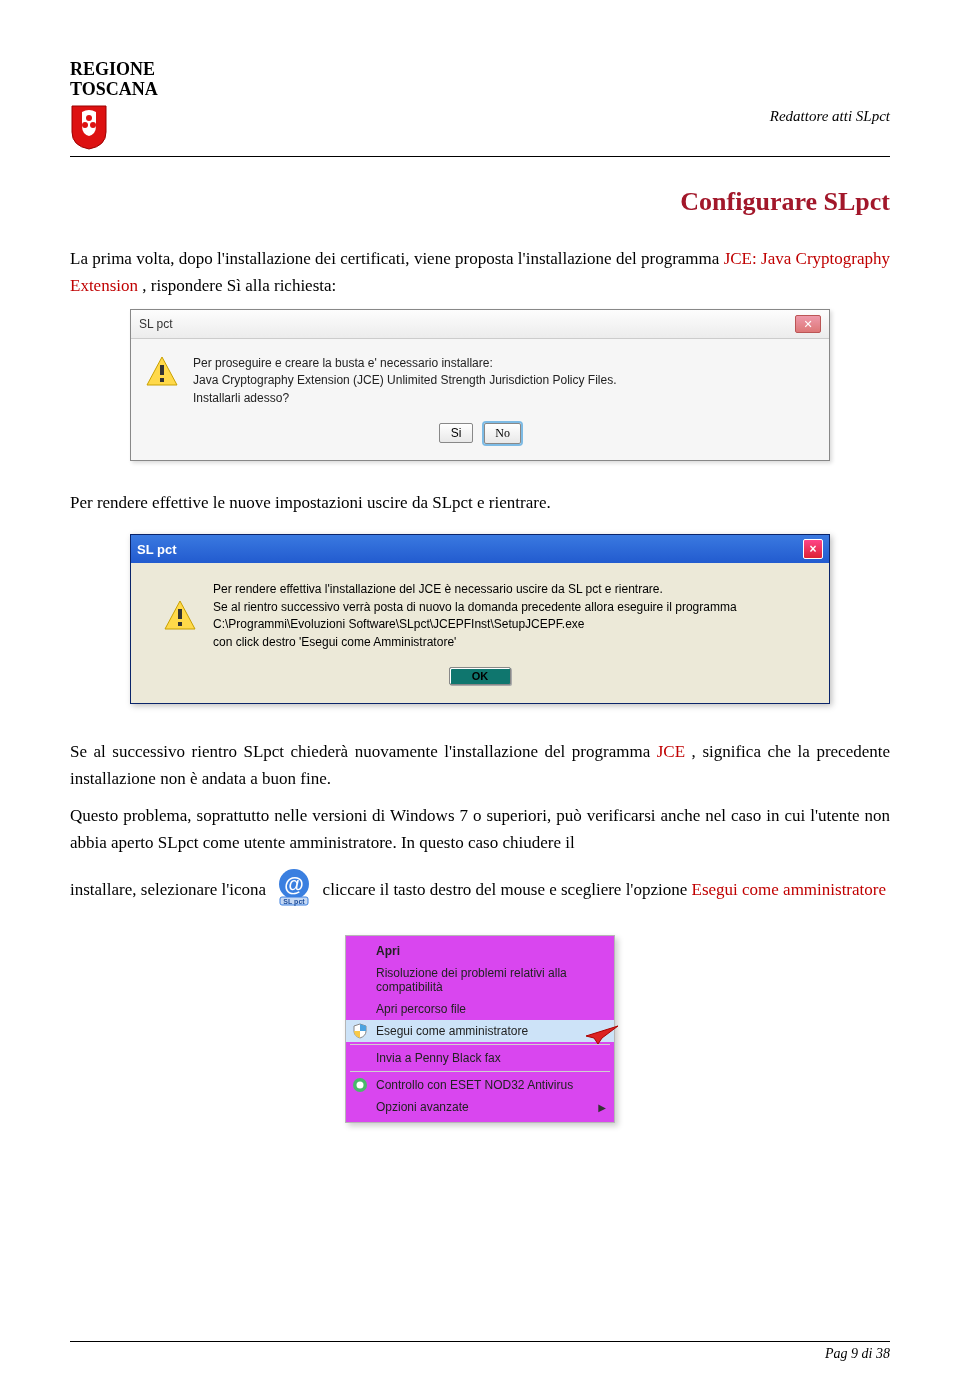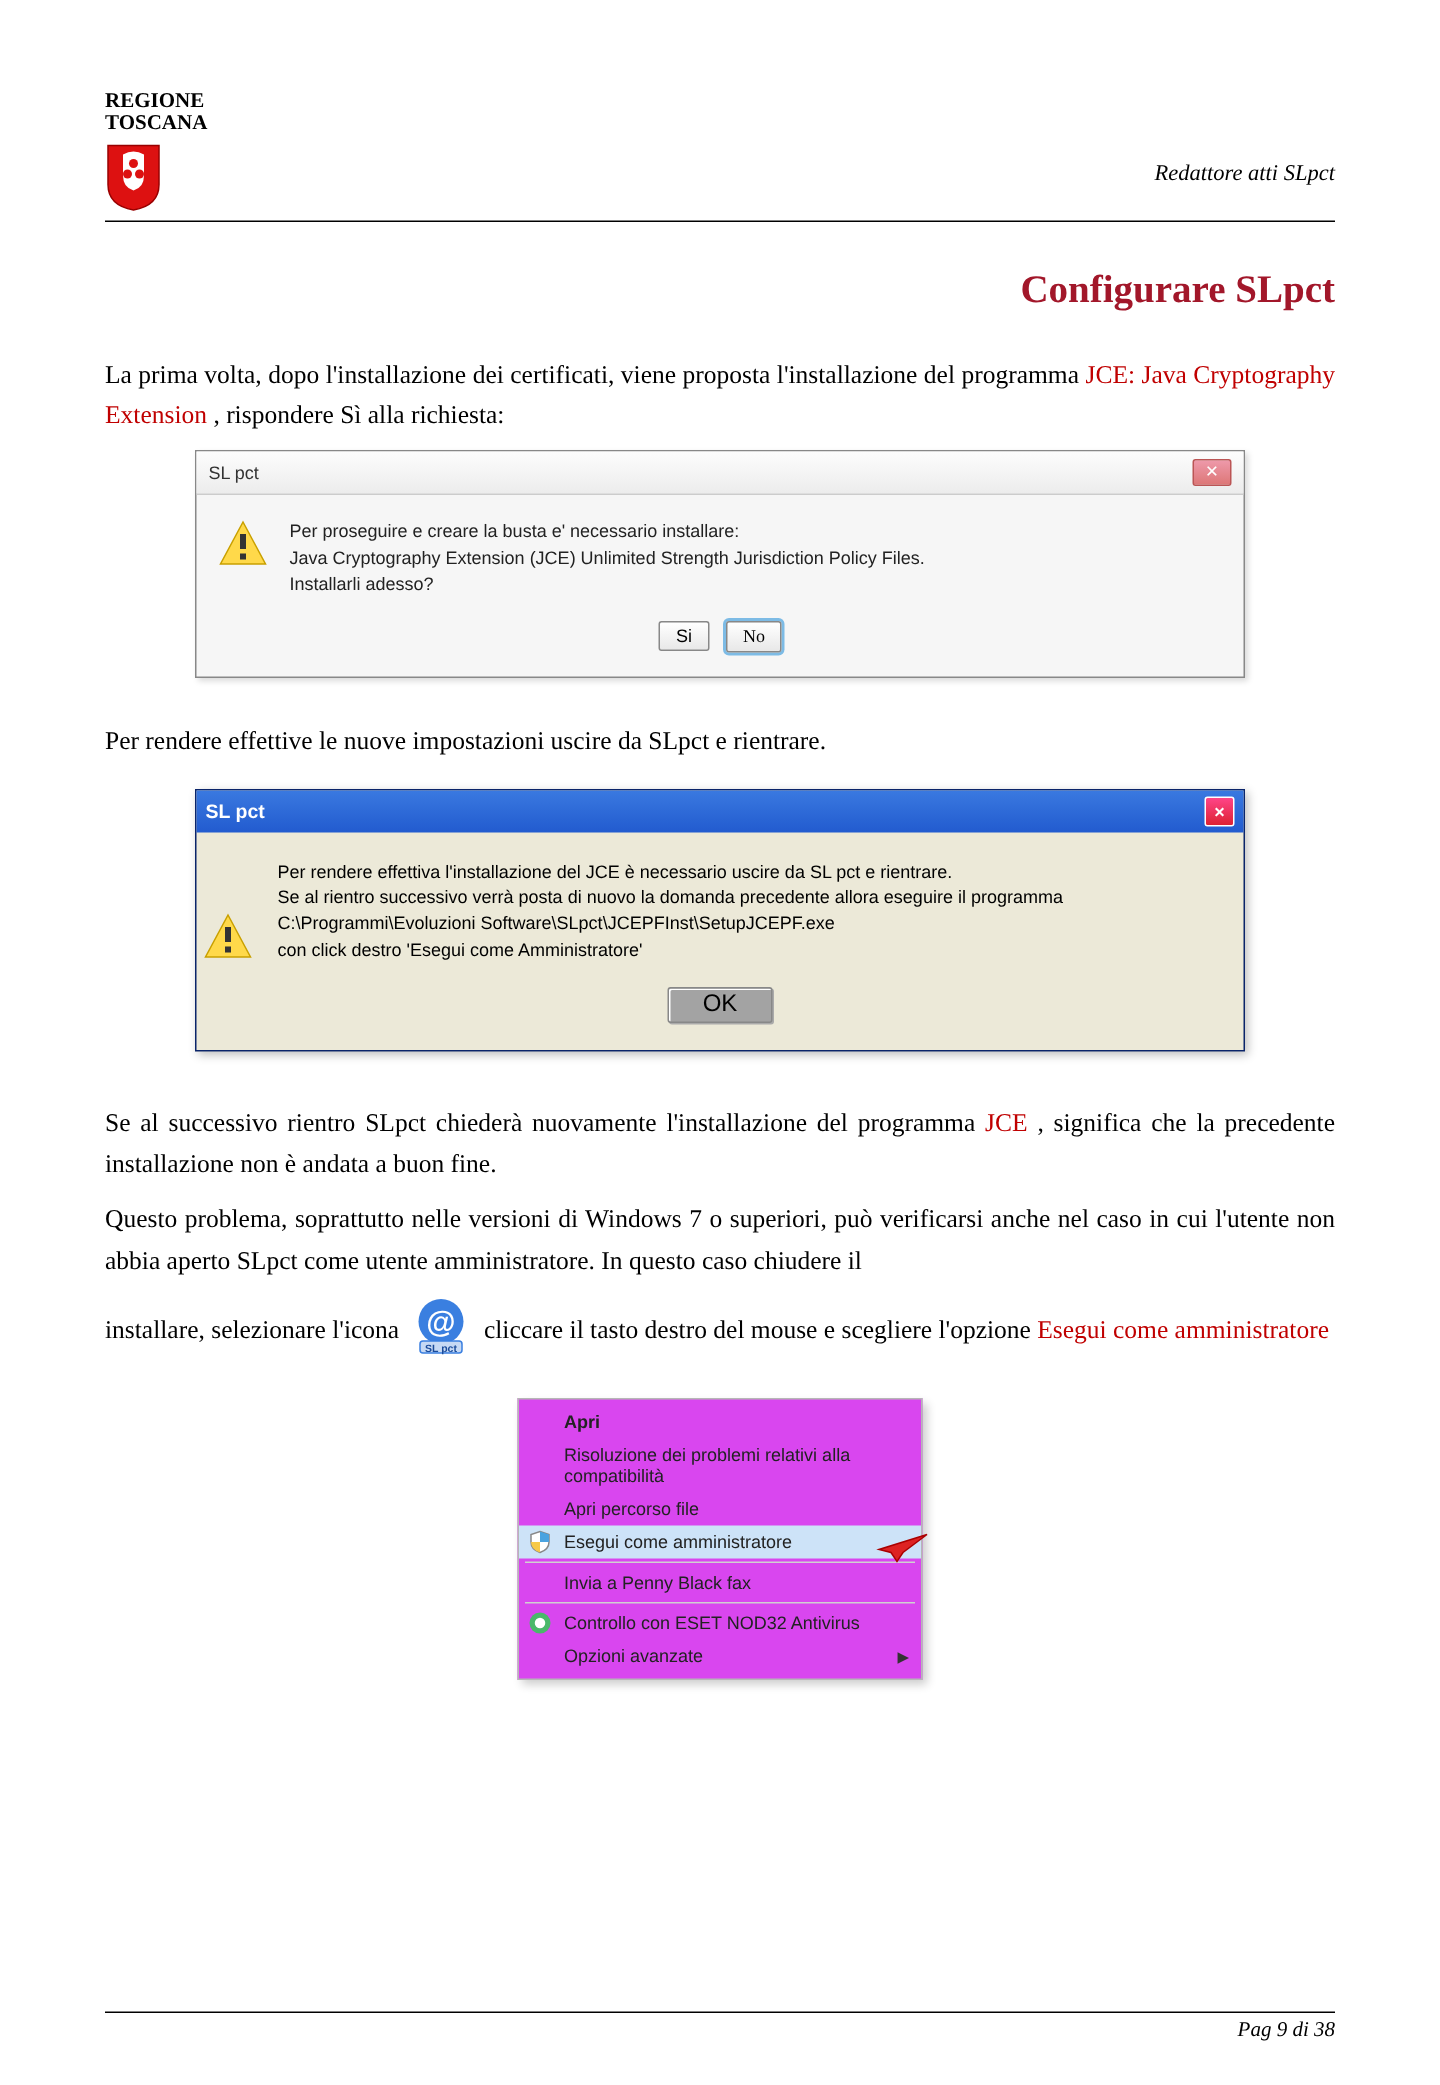--- a/index.html
+++ b/index.html
@@ -1,42 +1,42 @@
 <!DOCTYPE html>
 <html><head>
 <meta charset="utf-8">
 <style>
   * { box-sizing: border-box; margin: 0; padding: 0; }
   body { font-family: "Times New Roman", serif; background: #fff; width: 960px; margin: 0 auto; color: #000; }
   .page { padding: 60px 70px 40px 70px; position: relative; min-height: 1390px; }
   .header { display: flex; justify-content: space-between; align-items: flex-start; border-bottom: 1px solid #000; padding-bottom: 6px; margin-bottom: 20px; }
   .logo-block { display: flex; flex-direction: column; align-items: flex-start; }
-  .logo-text { font-weight: bold; font-size: 14px; line-height: 1.1; }
+  .logo-text { font-weight: bold; font-size: 18px; line-height: 1.1; }
   .shield { width: 38px; height: 46px; margin-top: 4px; }
   .hdr-right { font-style: italic; font-size: 15px; margin-top: 48px; }
   .section-title { color: #a2172a; font-size: 26px; font-weight: bold; margin: 30px 0 28px 0; text-align: right; }
   .body-text { font-size: 17px; line-height: 1.6; text-align: justify; margin-bottom: 10px; }
   .red-text { color: #c00000; }
   .dialog { border: 1px solid #888; background: #f6f6f6; width: 700px; margin: 10px auto 28px auto; font-family: "Segoe UI", Tahoma, sans-serif; font-size: 12px; box-shadow: 2px 2px 4px rgba(0,0,0,0.15); }
   .dialog .titlebar { background: linear-gradient(#fdfdfd,#ececec); padding: 5px 8px; display: flex; justify-content: space-between; align-items: center; border-bottom: 1px solid #ccc; font-weight: normal; color: #333; }
   .close-x { width: 26px; height: 18px; border: 1px solid #b55; border-radius: 2px; background: linear-gradient(#e9a,#d77); color: #fff; font-size: 11px; text-align: center; line-height: 16px; }
   .dialog .body { display: flex; padding: 16px 14px 10px 14px; gap: 14px; align-items: flex-start; }
   .warn-icon { width: 34px; height: 34px; flex: 0 0 34px; }
   .dialog .msg { flex: 1; line-height: 1.45; color: #222; }
   .dialog .btnrow { text-align: center; padding: 6px 0 16px 0; }
   .wbtn { display: inline-block; min-width: 34px; padding: 2px 10px; border: 1px solid #888; background: linear-gradient(#fff,#e8e8e8); border-radius: 2px; margin: 0 4px; font-size: 12px; font-family: inherit; }
   .wbtn.focus { box-shadow: 0 0 0 2px #7dbbe5; font-family: Liberation Serif, serif; }
 
   .xp-dialog { border: 1px solid #0a246a; background: #ece9d8; width: 700px; margin: 18px auto 34px auto; font-family: Tahoma, sans-serif; font-size: 12px; box-shadow: 2px 2px 6px rgba(0,0,0,0.25); }
   .xp-titlebar { background: linear-gradient(#3a79e0,#225bcf); color: #fff; padding: 4px 6px; display: flex; justify-content: space-between; align-items: center; font-weight: bold; font-size: 13px; }
   .xp-close { width: 20px; height: 20px; background: linear-gradient(#f48,#d23); border: 1px solid #fff; border-radius: 2px; color:#fff; text-align:center; line-height:18px; font-weight:bold; font-size:12px; }
-  .xp-body { display: flex; padding: 18px 16px 10px 4px; gap: 16px; align-items:flex-end; }
+  .xp-body { display: flex; padding: 18px 16px 10px 32px; gap: 16px; align-items:center; }
   .xp-msg { flex:1; line-height:1.45; color:#000; }
   .xp-btnrow { text-align:center; padding: 6px 0 18px 0; }
-  .xp-btn { display:inline-block; padding: 2px 22px; border:1px solid #888; background:#a3a3a3; border-radius:2px; font-size:16px; box-shadow: inset 1px 1px 0 #fff, 1px 1px 0 #aaa; }
+  .xp-btn { display:inline-block; padding: 2px 22px; border:1px solid #888; background:#0f766e; border-radius:2px; font-size:11px; box-shadow: inset 1px 1px 0 #fff, 1px 1px 0 #aaa; font-weight: bold; }
 
   .at-icon { display:inline-block; vertical-align: middle; margin: 0 4px; }
 
   .context-menu { width: 270px; margin: 20px auto 0 auto; border: 1px solid #b6b6b6; background: #d946ef; font-family: "Segoe UI", Tahoma, sans-serif; font-size: 12px; box-shadow: 3px 3px 6px rgba(0,0,0,0.2); padding: 4px 0; }
   .cm-item { padding: 4px 14px 4px 30px; position: relative; color: #222; }
   .cm-item.bold { font-weight: bold; }
   .cm-item.highlight { background: #cde3f8; }
   .cm-item .cm-icon { position: absolute; left: 6px; top: 3px; width: 16px; height: 16px; }
   .cm-item .arrow { position: absolute; right: 8px; top: 6px; font-size: 10px; color: #333; }
   .cm-sep { border-top: 1px solid #d0d0d0; margin: 2px 4px; }

